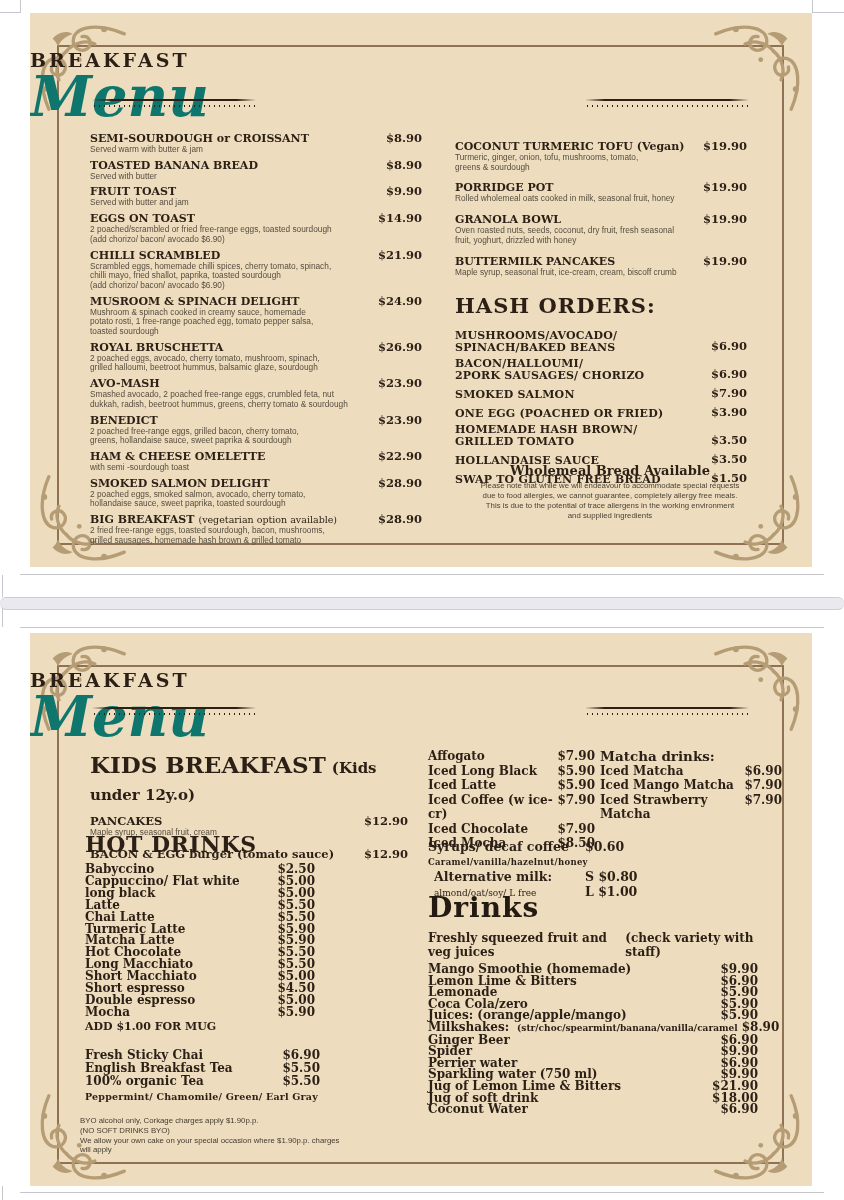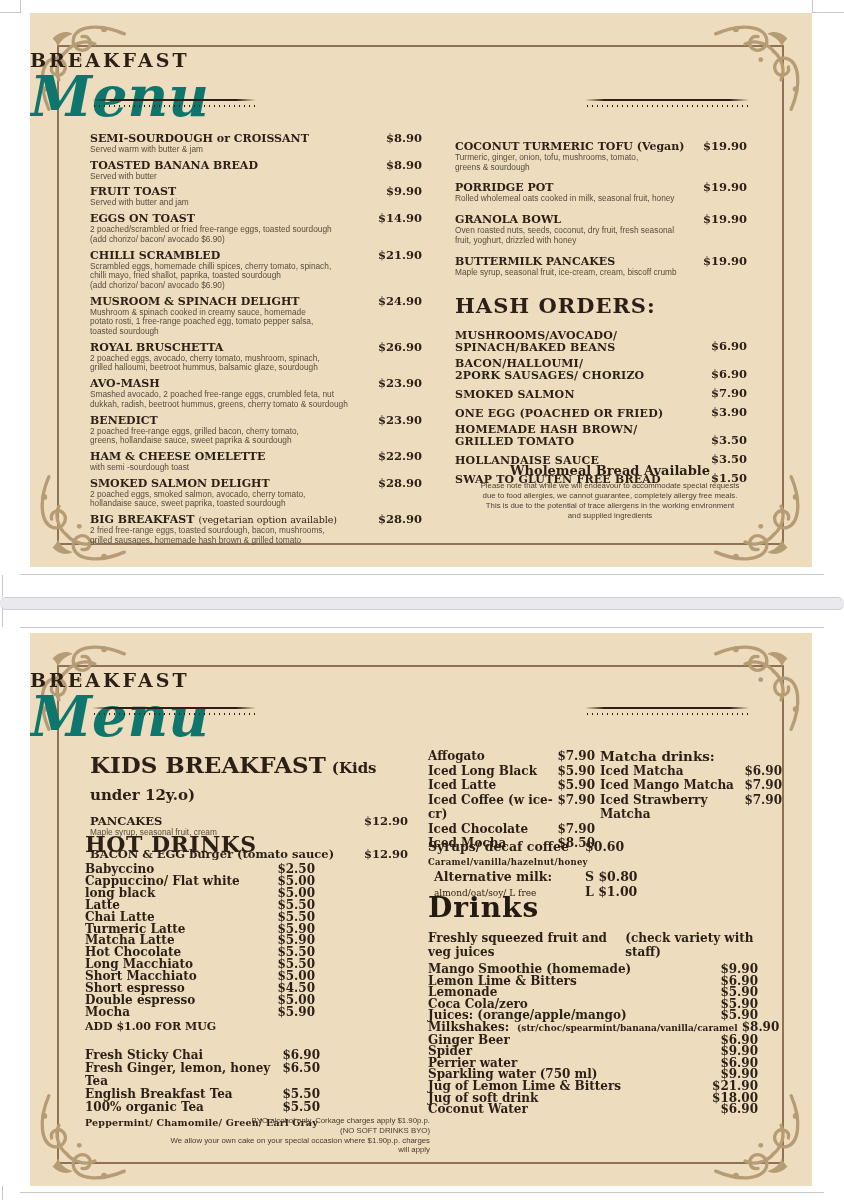--- a/index.html
+++ b/index.html
@@ -55,21 +55,21 @@
   .kids .item{margin-top:9px}
   .kids .nm{font-size:11.5px}
   .hot{position:absolute;left:55px;top:198px;width:230px}
   .sec-h{font-family:"DejaVu Serif",serif;font-weight:700;font-size:22px;color:#2b1f16;letter-spacing:0.5px;margin-bottom:7px}
   .drow{display:flex;align-items:baseline;font-family:"DejaVu Serif",serif;font-weight:700;font-size:12px;line-height:11.9px;color:#2b1f16}
   .drow .dpr{margin-left:auto;white-space:nowrap;padding-left:4px}
   .mug{font-family:"DejaVu Serif",serif;font-weight:700;font-size:11px;color:#2b1f16;margin-top:1px}
   .teas{position:absolute;left:55px;top:416px;width:235px}
   .teas .drow{line-height:13px}
   .varieties{font-family:"DejaVu Serif",serif;font-weight:700;font-size:9.5px;color:#2b1f16;margin-top:3px;letter-spacing:0.2px}
-  .fineprint{position:absolute;left:50px;top:483px;width:350px;text-align:right;font-size:7.8px;line-height:9.8px;color:#433c31}
+  .fineprint{position:absolute;left:50px;top:483px;width:350px;text-align:left;font-size:7.8px;line-height:9.8px;color:#433c31}
   .iced{position:absolute;left:398px;top:116px;width:167px}
   .iced .drow{line-height:14.5px}
   .matcha{position:absolute;left:570px;top:116px;width:182px}
   .matcha-h{font-family:"DejaVu Serif",serif;font-weight:700;font-size:13.5px;color:#2b1f16;line-height:14.5px}
   .matcha .drow{line-height:14.5px}
   .syr{position:absolute;left:398px;top:206px;width:230px}
   .syr .lbl{font-family:"DejaVu Serif",serif;font-weight:700;font-size:12.5px;color:#2b1f16;min-width:157px}
   .syr .row1{display:flex;align-items:flex-start}
   .syr .spr{font-family:"DejaVu Serif",serif;font-weight:700;font-size:12.5px;color:#2b1f16}
   .syr .sub{font-family:"DejaVu Serif",serif;font-weight:700;font-size:8.5px;color:#2b1f16;letter-spacing:0.3px;margin-top:3px}
@@ -482,24 +482,20 @@
   </div>
 
   <div class="teas">
     <div>
 
         <div class="drow">
           <span>Fresh Sticky Chai</span>
           <span class="dpr">$6.90</span>
         </div>
 
-        <div class="drow">
-          <span>Fresh Ginger, lemon, honey Tea</span>
-          <span class="dpr">$6.50</span>
-        </div>
 
         <div class="drow">
           <span>English Breakfast Tea</span>
           <span class="dpr">$5.50</span>
         </div>
 
         <div class="drow">
           <span>100% organic Tea</span>
           <span class="dpr">$5.50</span>
         </div>

